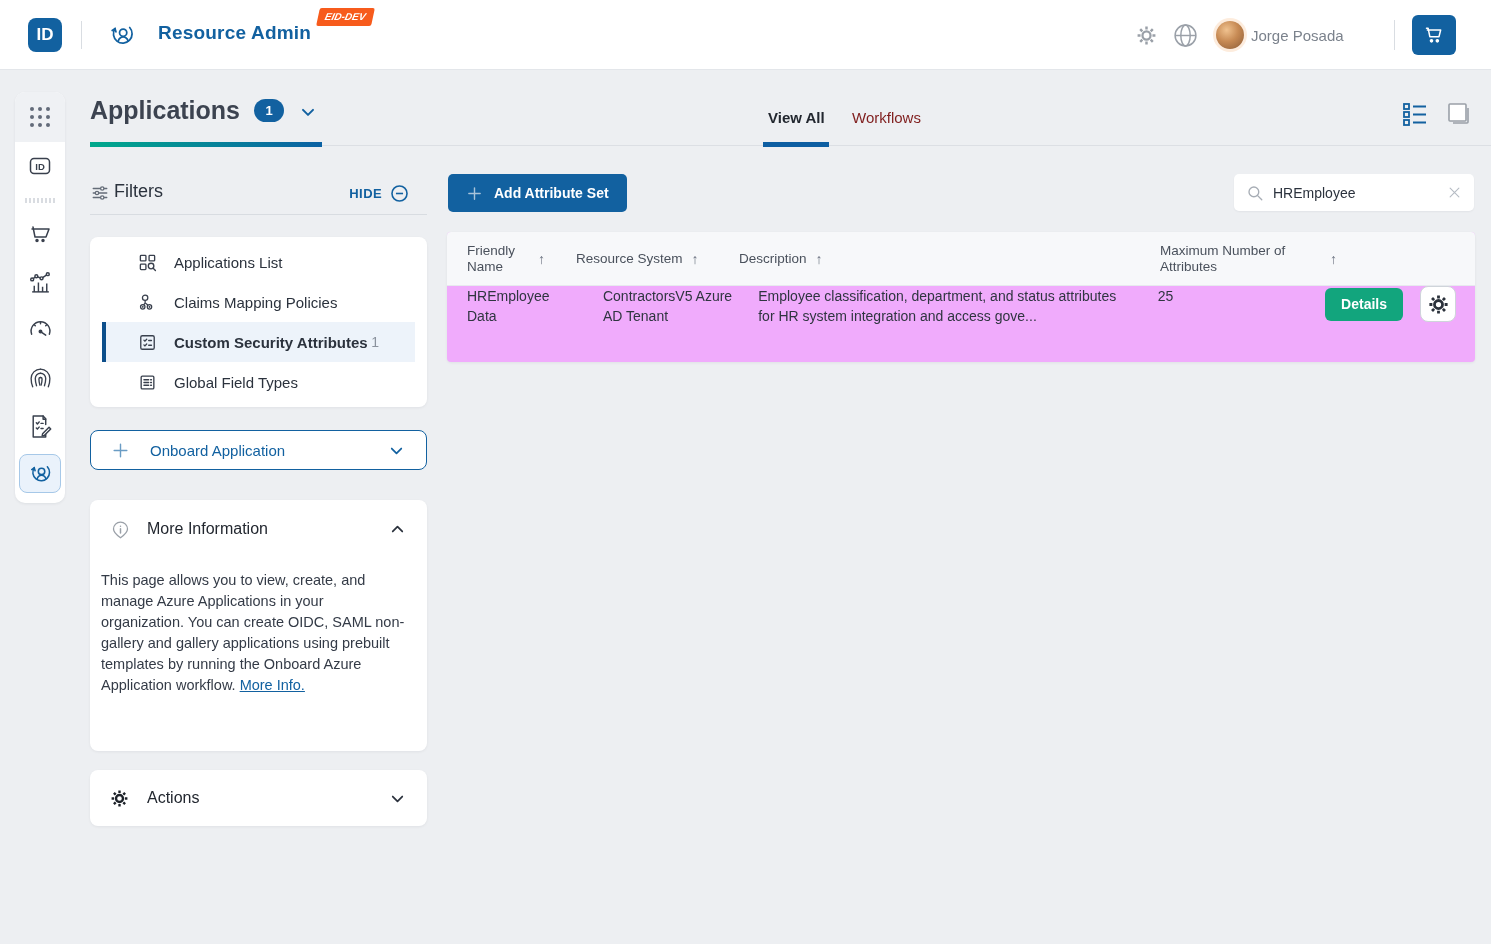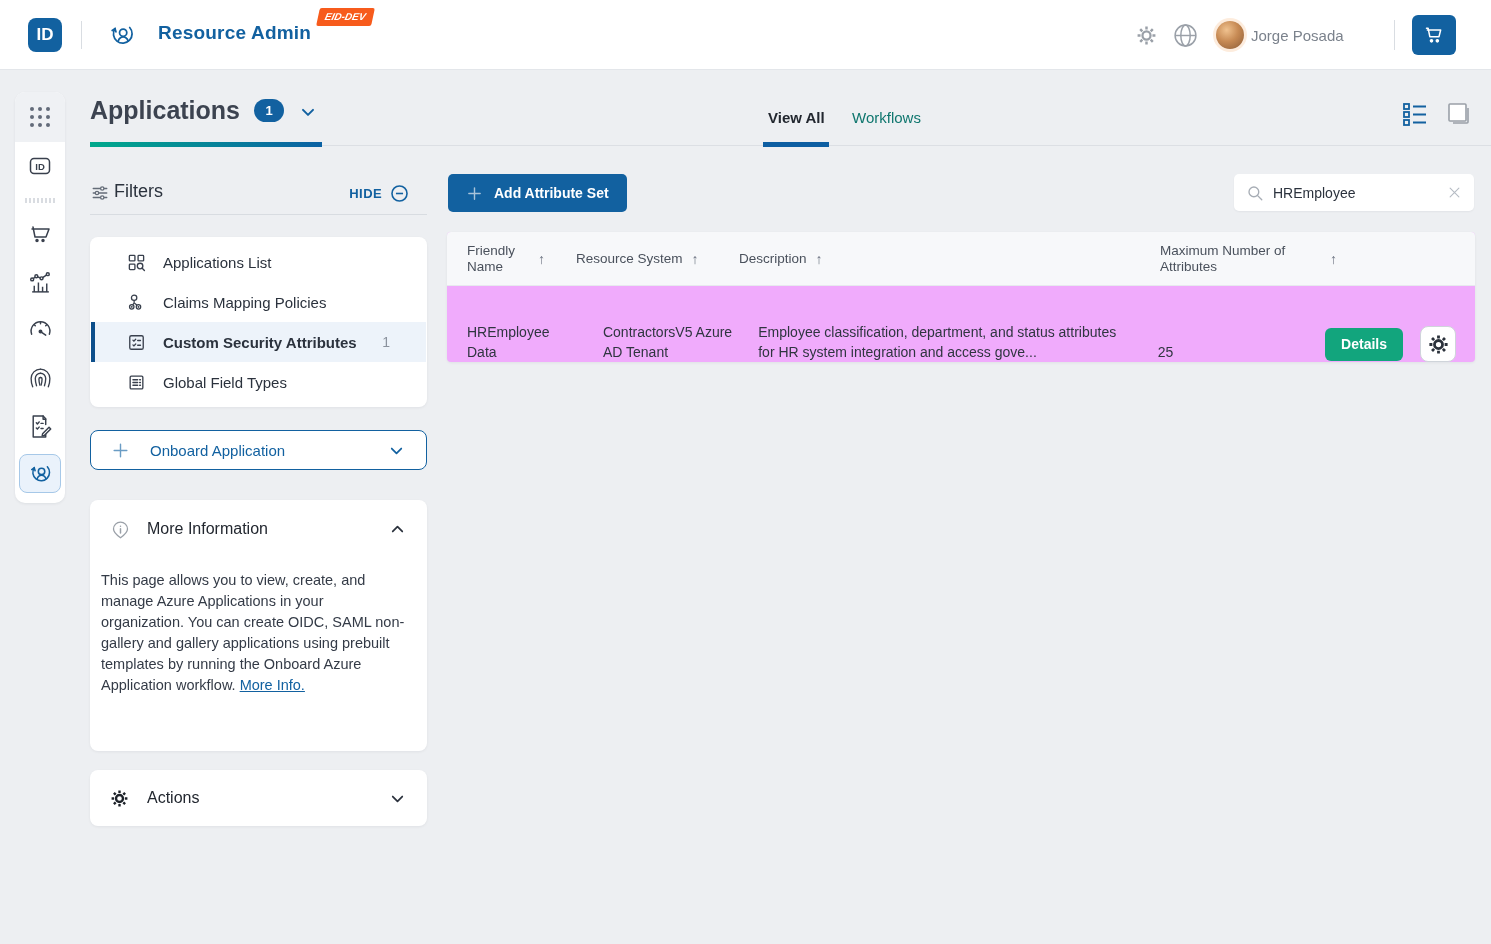--- a/index.html
+++ b/index.html
@@ -39,32 +39,32 @@
 
   
   .page-title-row { position:absolute; left:90px; top:96px; display:flex; align-items:center; gap:14px; }
   .page-title { font-size:25px; font-weight:bold; color:#3c4350; }
   .count-badge { background:#1261A0; color:#fff; border-radius:12px; height:23px; min-width:30px; padding:0 10px; font-size:13px; font-weight:bold; display:flex; align-items:center; justify-content:center; }
   .title-chevron { color:#1261A0; cursor:pointer; margin-top:3px; }
   .header-line { position:absolute; left:90px; top:145px; width:1401px; height:1px; background:#dcdfe4; }
   .gradient-underline { position:absolute; left:90px; top:142px; width:232px; height:5px; background:linear-gradient(90deg,#00A98C,#0B61A4); }
   .tab { position:absolute; top:109px; font-size:15px; cursor:pointer; }
   .tab-active { font-weight:bold; color:#22272f; }
-  .tab-idle { color:#0f766e; }
+  .tab-idle { color:#7f1d1d; }
   .tab-underline { position:absolute; left:763px; top:142px; width:66px; height:5px; background:#0D5EA2; }
   .view-toggle { position:absolute; top:101px; cursor:pointer; }
 
   
   .filters-head { position:absolute; left:90px; top:180px; width:337px; height:26px; }
   .filters-head .f-icon { position:absolute; left:1px; top:4px; color:#646c78; }
   .filters-title { position:absolute; left:24px; top:1px; font-size:18px; font-weight:normal; color:#2b323d; }
   .hide-btn { position:absolute; right:18px; top:4px; font-size:13px; font-weight:bold; color:#1261A0; letter-spacing:.4px; cursor:pointer; display:flex; align-items:center; gap:8px; }
   .filters-divider { position:absolute; left:90px; top:214px; width:337px; height:1px; background:#d8dce1; }
 
-  .filter-card { position:absolute; left:90px; top:237px; width:337px; background:#fff; border-radius:8px; box-shadow:0 1px 3px rgba(16,24,40,.06); padding:5px 1px; }
+  .filter-card { position:absolute; left:90px; top:237px; width:337px; background:#fff; border-radius:8px; box-shadow:0 1px 3px rgba(16,24,40,.06); padding:5px 12px; }
   .filter-item { height:40px; display:flex; align-items:center; gap:17px; padding-left:32px; font-size:15px; color:#2b323d; position:relative; cursor:pointer; border-left:4px solid transparent; }
   .filter-item .fi-icon { color:#39404d; }
   .filter-item.selected { background:#edf3fa; border-left-color:#0D4F8B; font-weight:bold; }
   .filter-count { position:absolute; right:36px; font-size:14px; font-weight:normal; color:#8b929d; }
 
   .onboard-btn { position:absolute; left:90px; top:430px; width:337px; height:40px; background:#fff; border:1.5px solid #1261A0; border-radius:8px; display:flex; align-items:center; color:#1261A0; font-size:15px; cursor:pointer; }
   .onboard-btn .plus { margin-left:20px; color:#6a9cc4; }
   .onboard-btn .lbl { margin-left:20px; }
   .onboard-btn .chev { margin-left:auto; margin-right:20px; }
 
@@ -94,21 +94,21 @@
   .thead { display:flex; align-items:center; height:54px; background:#f7f8fa; border-bottom:1px solid #e7eaee; border-radius:4px 4px 0 0; color:#4a515c; font-size:13.5px; }
   .th { display:flex; align-items:center; gap:9px; cursor:pointer; }
   .th .col-label { line-height:16px; }
   .th1 { width:129px; padding-left:20px; }
   .th1 .col-label { width:62px; }
   .th2 { width:163px; }
   .th3 { width:421px; }
   .th4 { width:177px;gap:40px; }
   .th4 .col-label { width:138px; }
   .sort-arrow { color:#6b7280; font-size:14px; }
-  .trow { display:flex; align-items:flex-end; height:76px; font-size:14px; color:#2f3540; border-radius:0 0 4px 4px; }
+  .trow { display:flex; align-items:flex-start; height:76px; font-size:14px; color:#2f3540; border-radius:0 0 4px 4px; }
   .td { line-height:20px; }
   .td1 { width:129px; padding-left:20px; padding-right:16px; word-break:break-all; }
   .td2 { width:163px; padding-right:20px;margin-left:32px; }
   .td3 { width:421px; padding-right:24px; }
   .td4 { width:177px; }
   .row-actions { margin-left:auto; display:flex; align-items:center; gap:17px; padding-right:19px; }
   .details-btn { background:#12A57D; border:none; border-radius:6px; color:#fff; font-weight:bold; font-size:14px; font-family:inherit; height:33px; padding:4px 16px; cursor:pointer; }
   .gear-btn { width:36px; height:36px; background:#fff; border:1px solid #cfd4da; border-radius:8px; display:flex; align-items:center; justify-content:center; color:#2b313b; cursor:pointer; }
 </style>
 </head>

